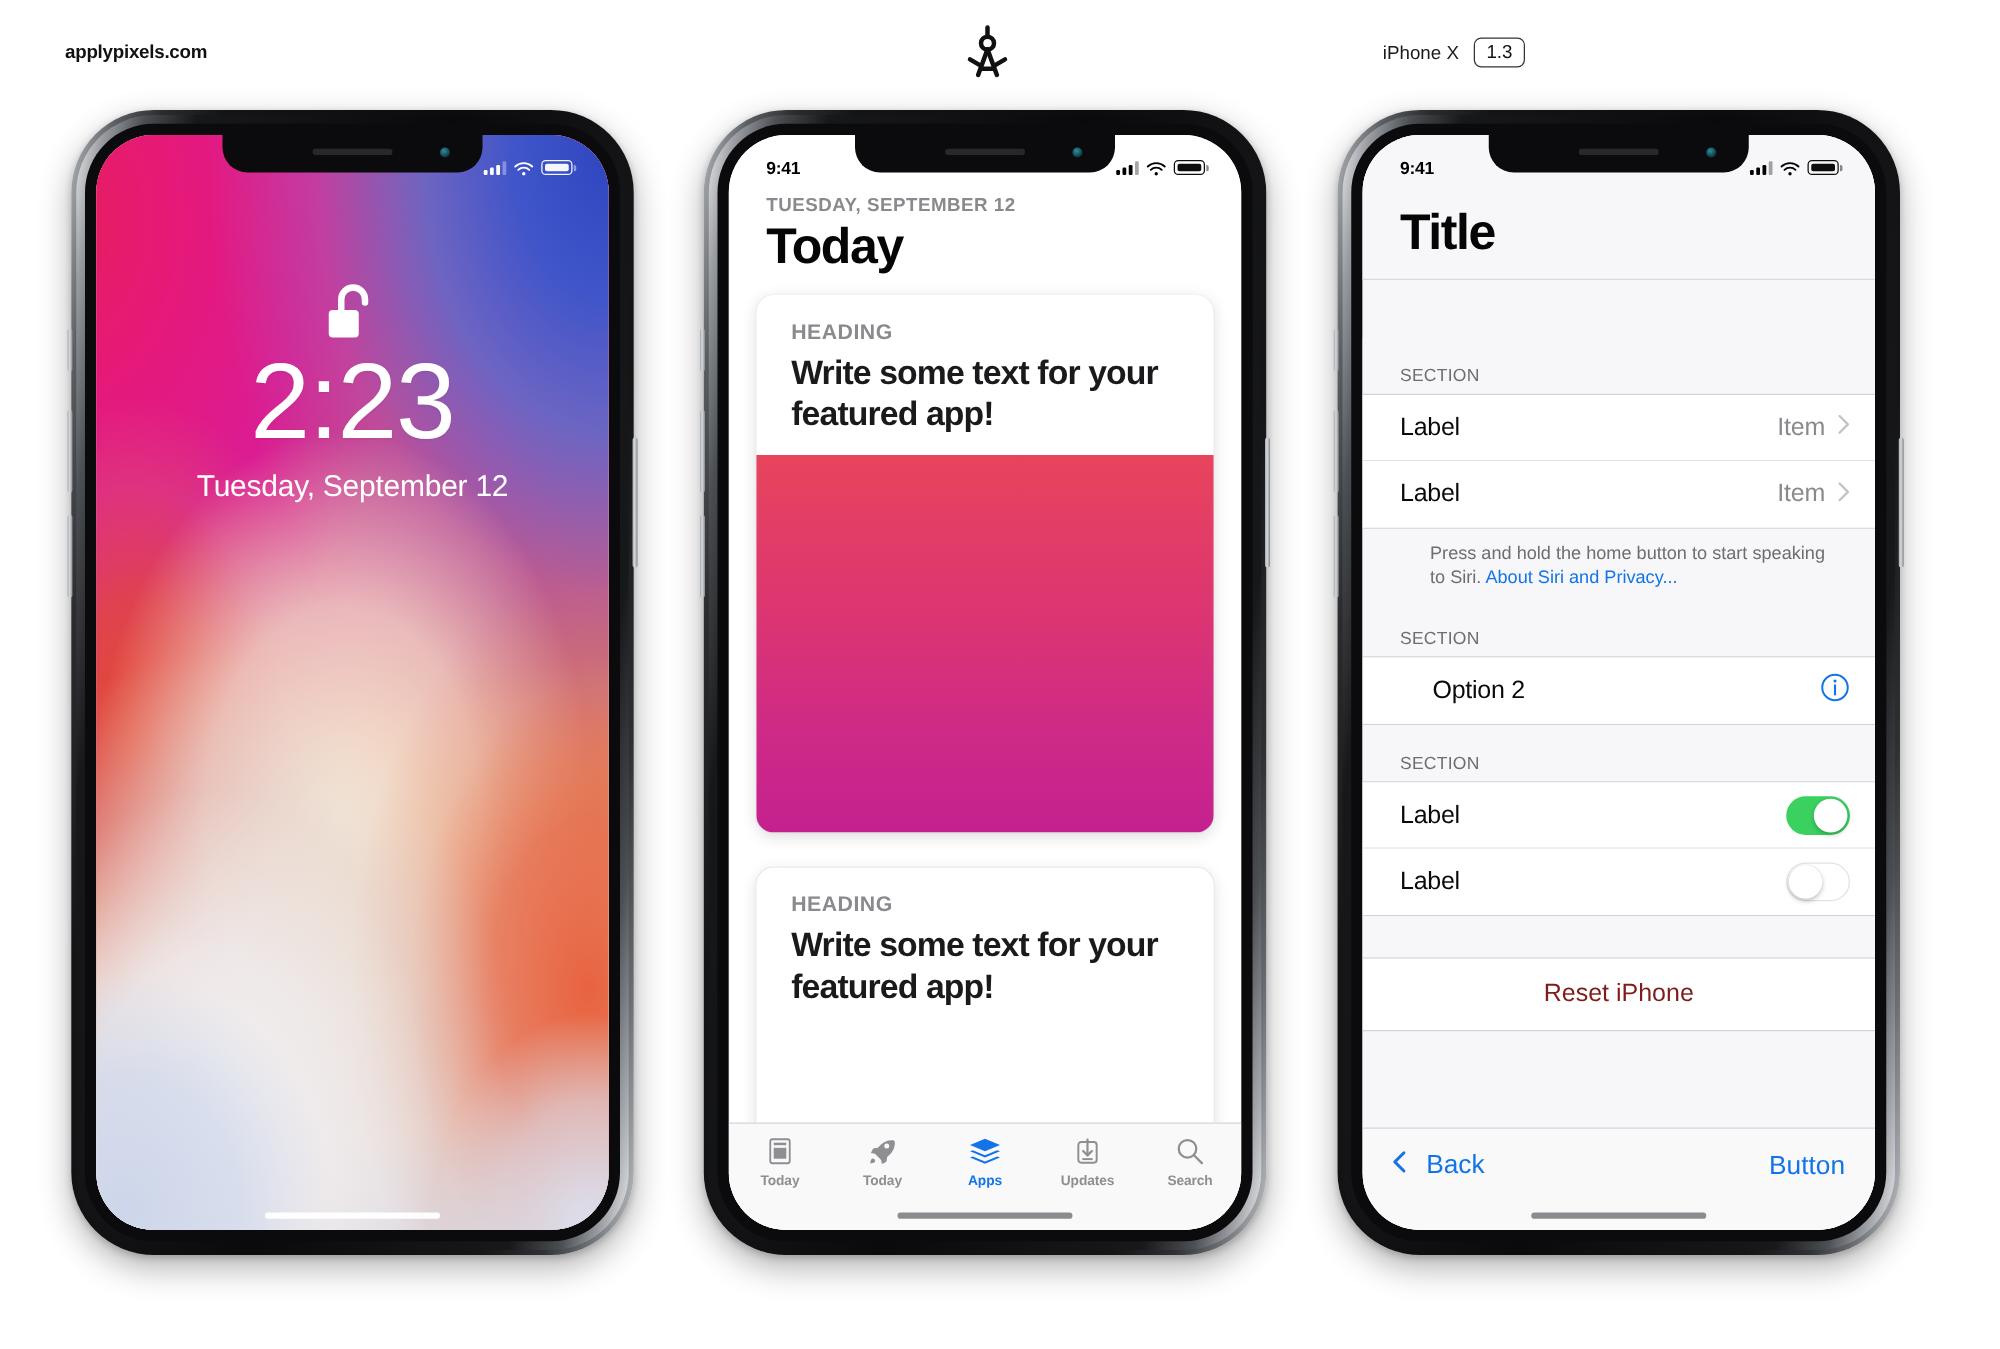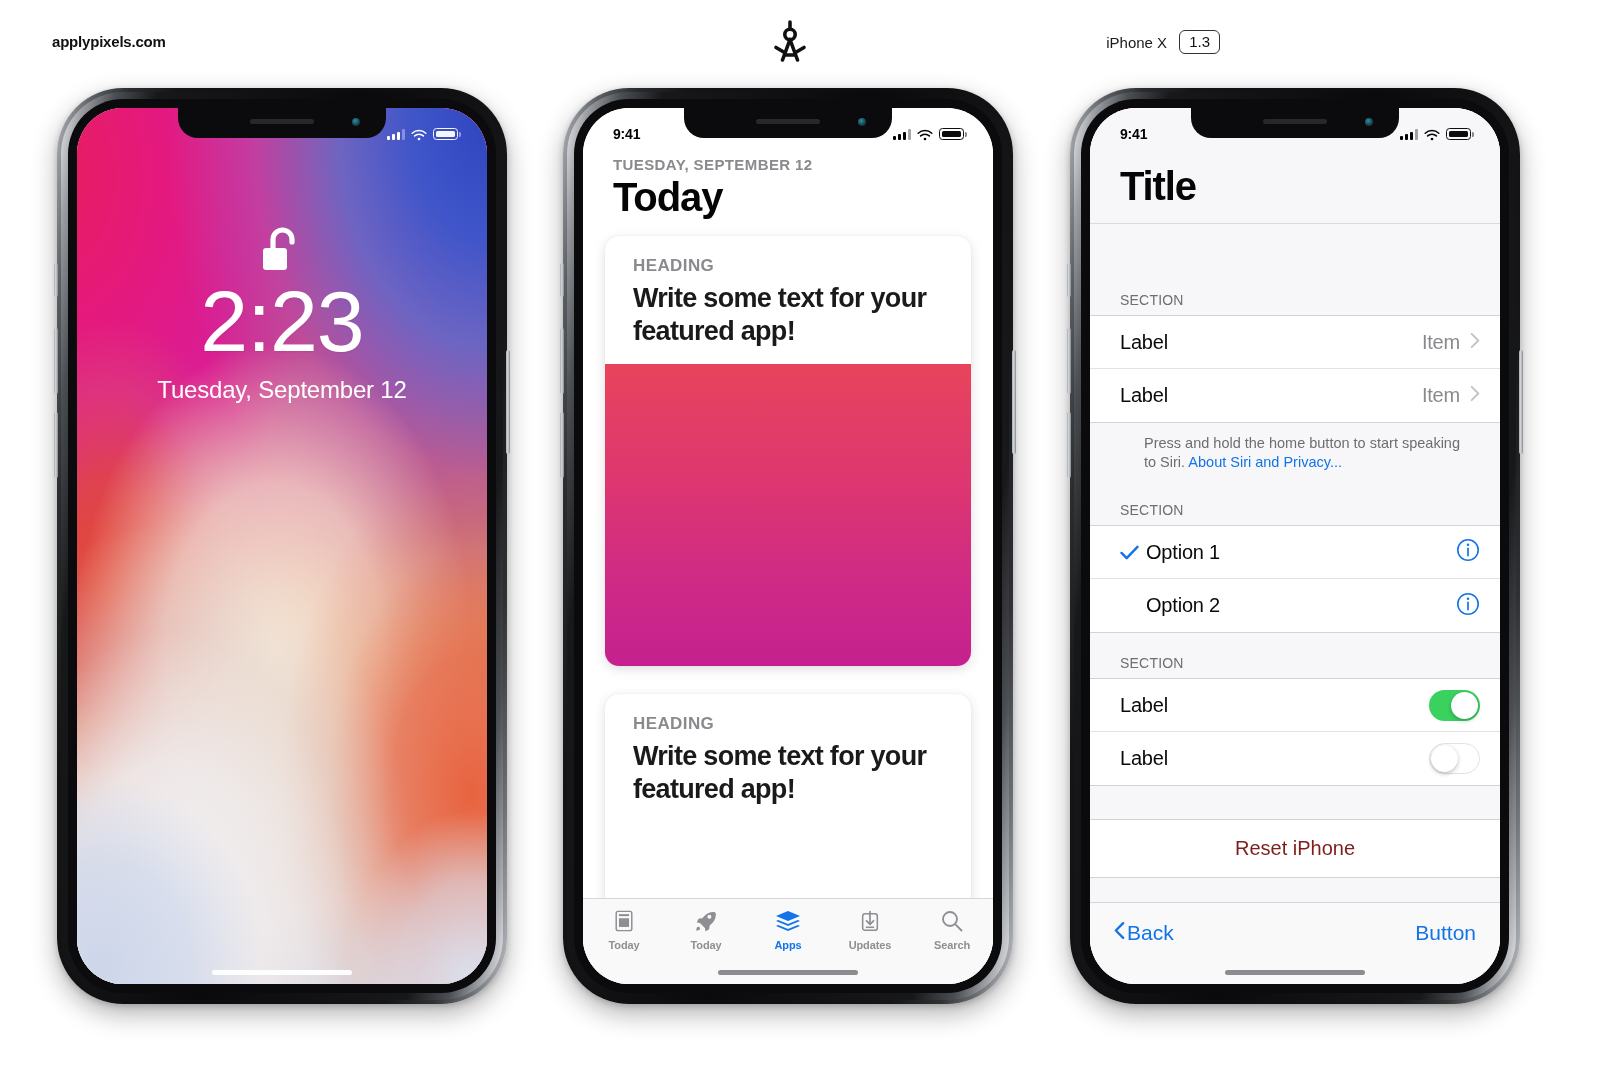--- a/index.html
+++ b/index.html
@@ -175,21 +175,21 @@
   .st-toggle.off { background: #fff; border: 1px solid #e2e2e6; }
   .st-knob { position: absolute; top: 2px; width: 27px; height: 27px; border-radius: 50%; background: #fff; box-shadow: 0 2px 4px rgba(0,0,0,0.22), 0 0 1px rgba(0,0,0,0.18); }
   .st-toggle.on .st-knob { right: 2px; }
   .st-toggle.off .st-knob { left: 1px; top: 1px; }
   .st-toolbar {
     position: absolute; left: 0; right: 0; bottom: 0; height: 82px; z-index: 28;
     background: rgba(249,249,249,0.96); border-top: 0.5px solid #d6d6da;
     display: flex; align-items: center; justify-content: space-between;
     padding: 0 24px 22px; font-size: 21px; color: #1274e8;
   }
-  .st-back { display:flex; align-items:flex-start; gap:2px; }
+  .st-back { display:flex; align-items:flex-start; gap:16px; }
 </style>
 </head>
 <body>
 
 <div class="page">
 
   <div class="brand">applypixels.com</div>
 
   <div class="logo-wrap">
     <svg viewBox="0 0 56 56" width="56" height="56" aria-hidden="true">
@@ -453,35 +453,20 @@
             </div>
           </div>
 
           <div class="st-footnote">
             <span>Press and hold the home button to start speaking to Siri. </span><a href="#">About Siri and Privacy...</a>
           </div>
 
           <div class="st-section-hd">SECTION</div>
           <div class="st-group">
             <div class="st-row">
-              <span class="st-check" style="font-size:0;">
-                <svg viewBox="0 0 20 16" width="19" height="15">
-                    <path d="M1.5 8.5 L7 14 L18.5 2" fill="none" stroke="#1274e8" stroke-width="2.6" stroke-linecap="round" stroke-linejoin="round"></path>
-                  </svg>
-              </span>
-              <span class="st-row-label">Option 1</span>
-              <span class="st-info">
-                <svg viewBox="0 0 24 24" width="24" height="24">
-                    <circle cx="12" cy="12" r="10.2" fill="none" stroke="currentColor" stroke-width="1.6"></circle>
-                    <circle cx="12" cy="6.8" r="1.25" fill="currentColor"></circle>
-                    <path d="M12 10.3 V17.6" stroke="currentColor" stroke-width="1.7" stroke-linecap="round"></path>
-                  </svg>
-              </span>
-            </div>
-            <div class="st-row">
               <span class="st-check"></span>
               <span class="st-row-label">Option 2</span>
               <span class="st-info">
                 <svg viewBox="0 0 24 24" width="24" height="24">
                     <circle cx="12" cy="12" r="10.2" fill="none" stroke="currentColor" stroke-width="1.6"></circle>
                     <circle cx="12" cy="6.8" r="1.25" fill="currentColor"></circle>
                     <path d="M12 10.3 V17.6" stroke="currentColor" stroke-width="1.7" stroke-linecap="round"></path>
                   </svg>
               </span>
             </div>

